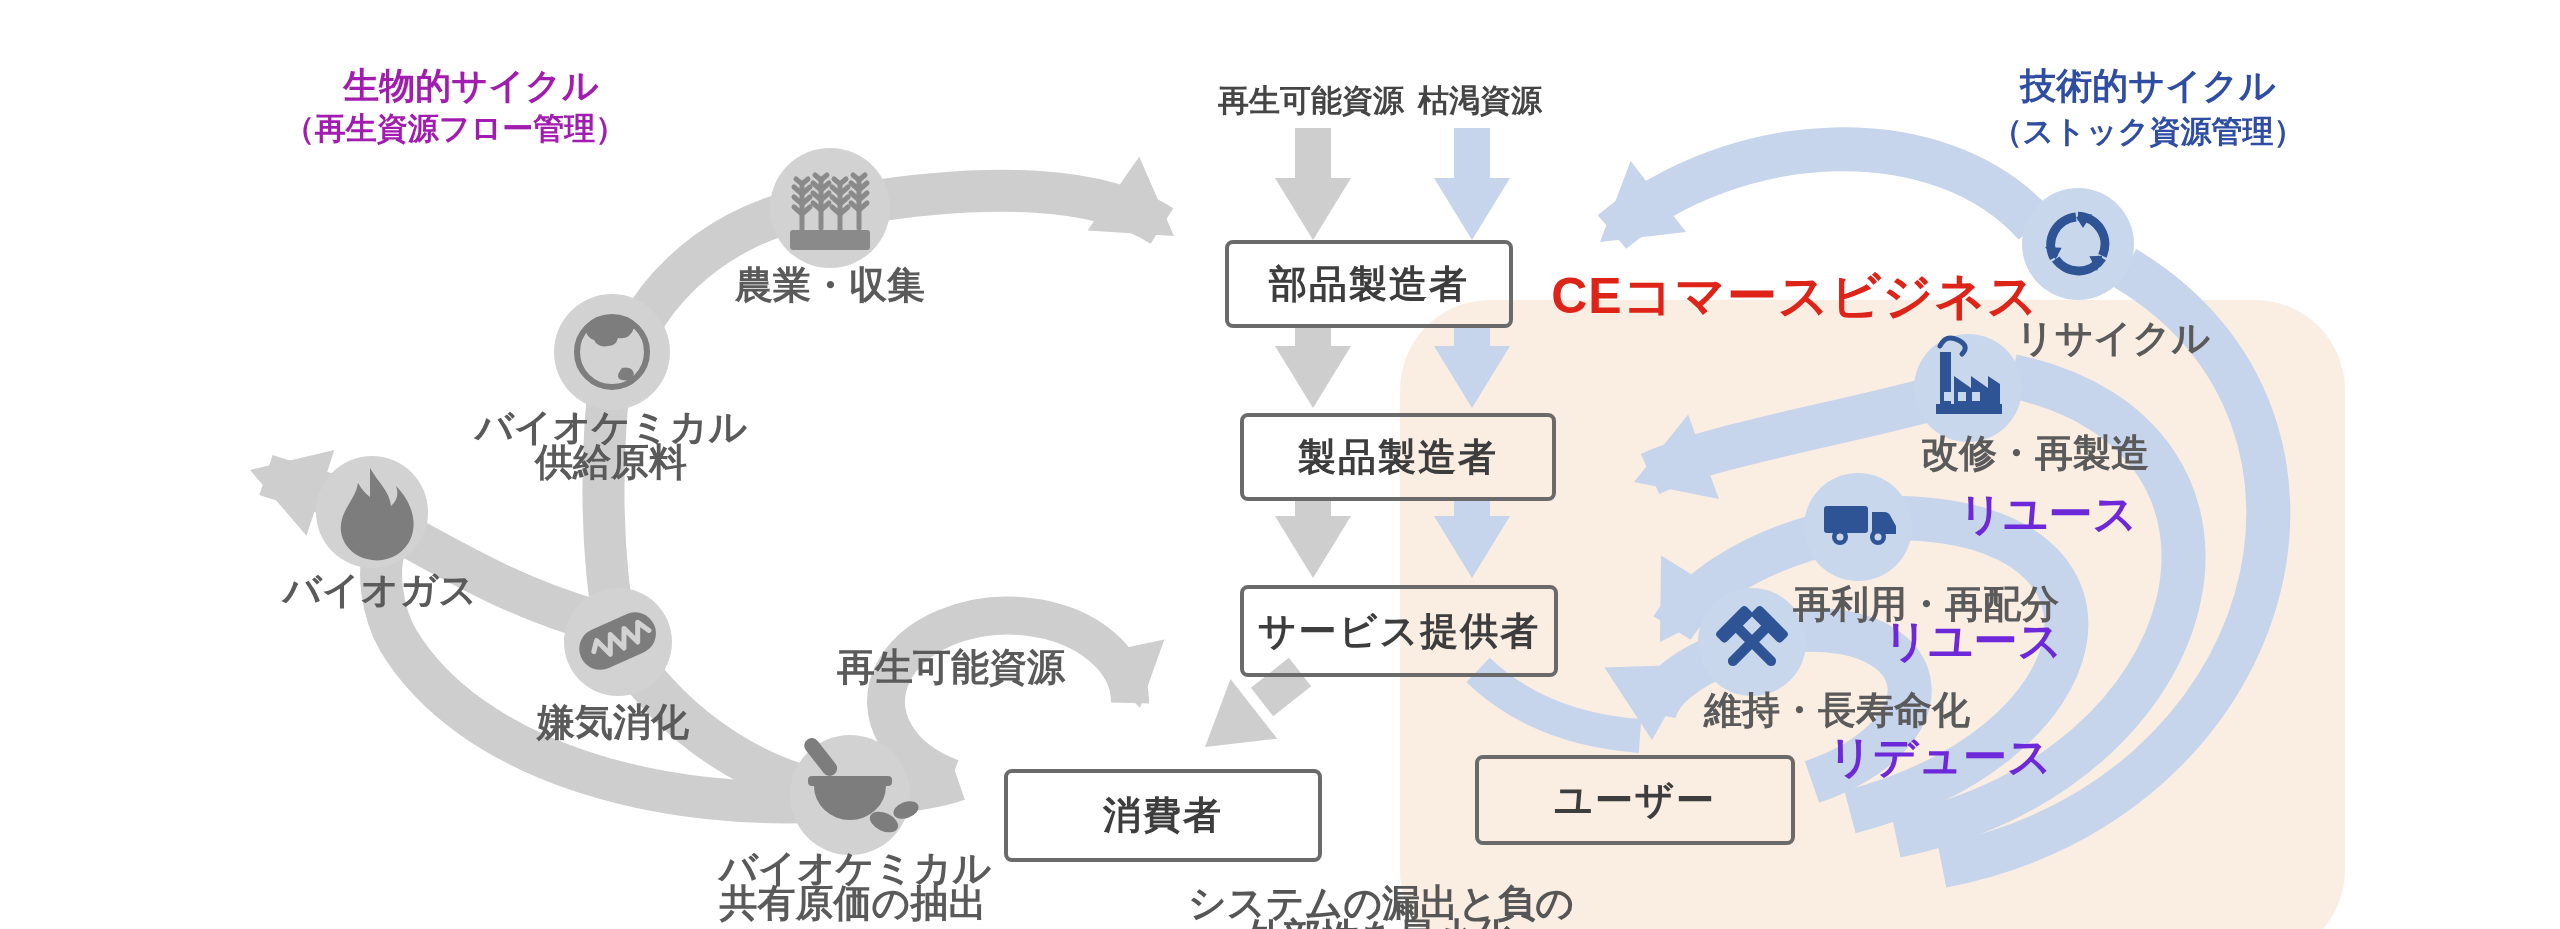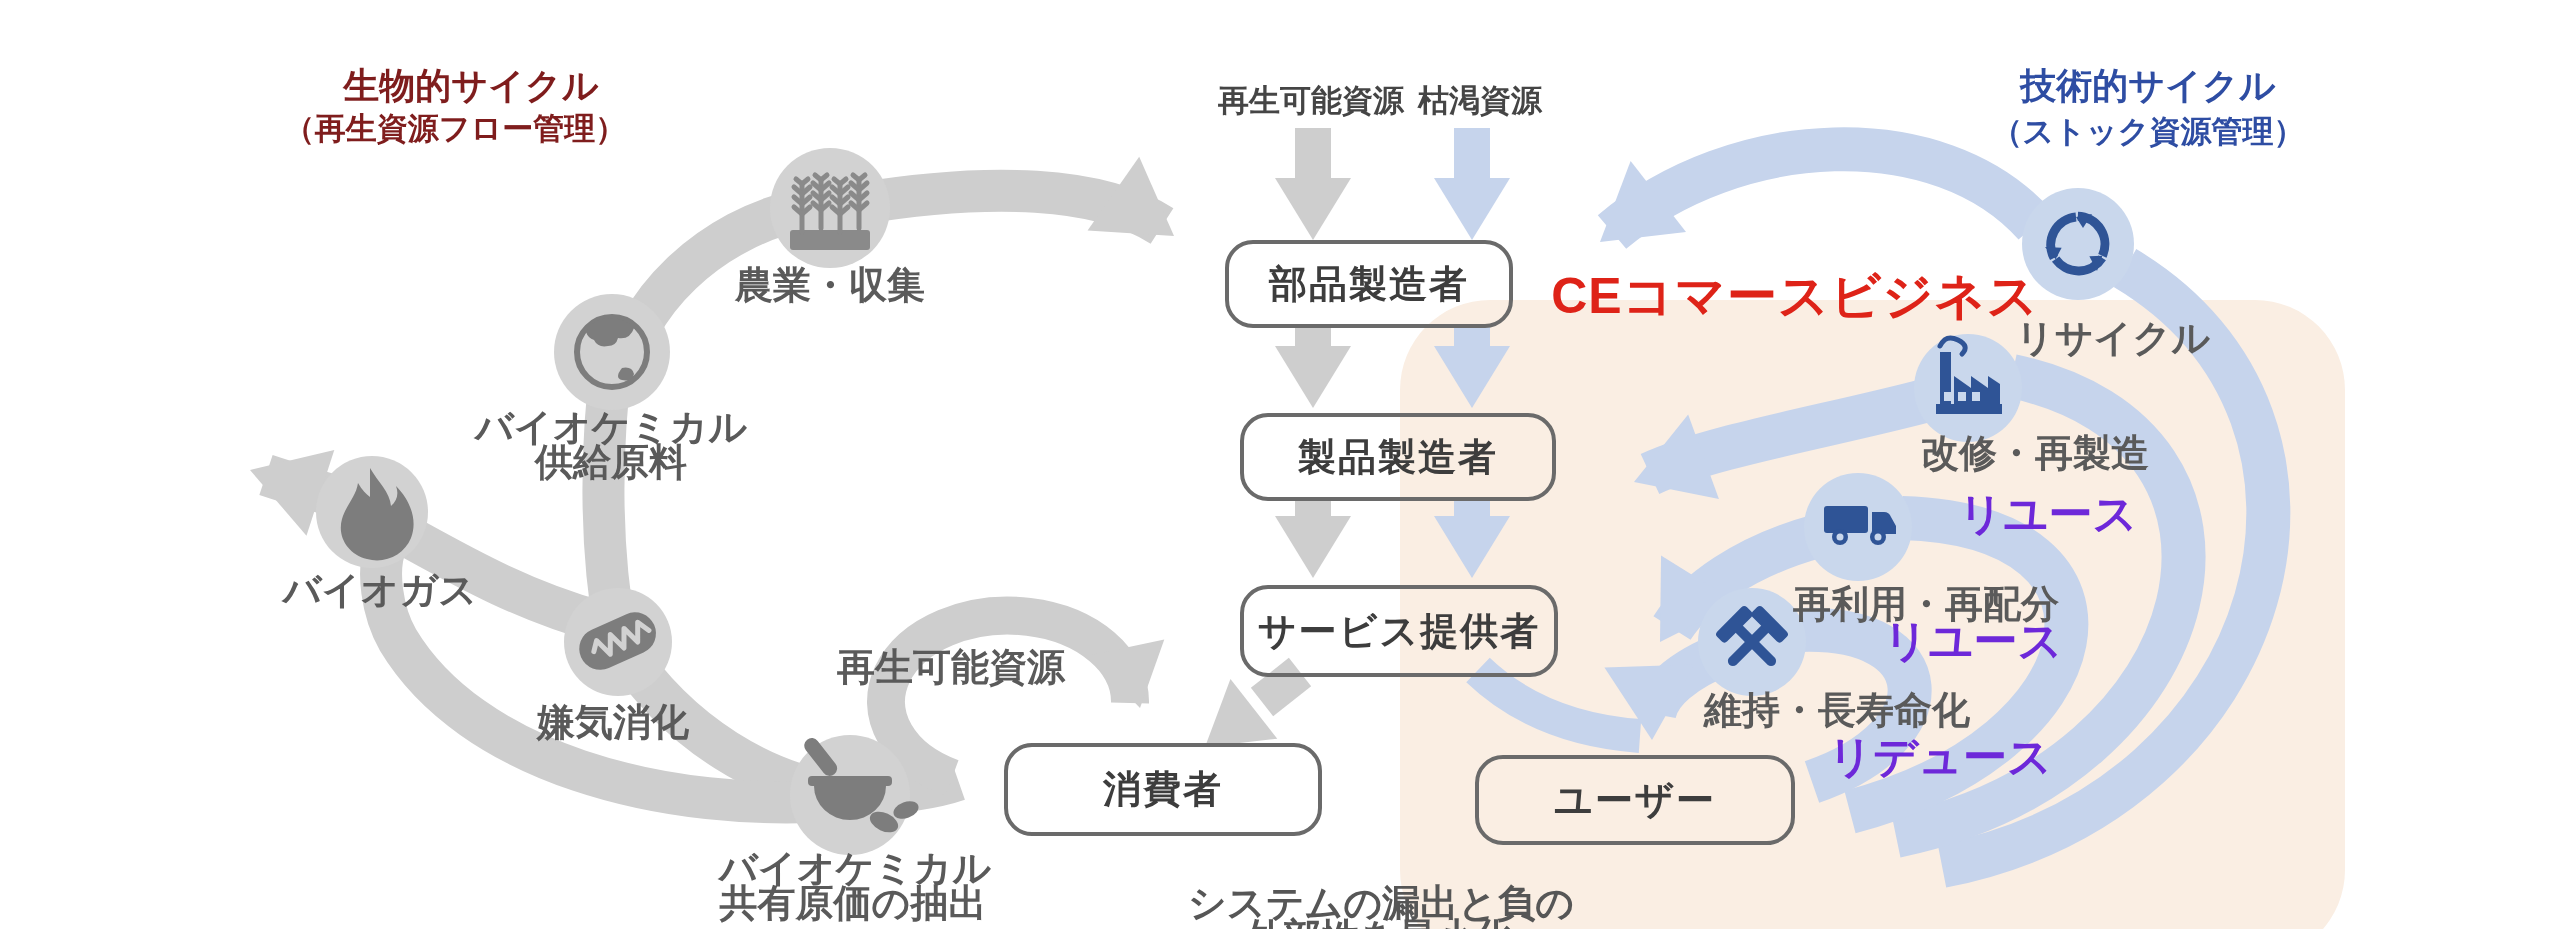--- a/index.html
+++ b/index.html
@@ -6,30 +6,30 @@
   .stage{
     position:relative;width:2560px;height:929px;background:#ffffff;overflow:hidden;
     font-family:"Liberation Sans","DejaVu Sans",sans-serif;
   }
   .stage svg{position:absolute;left:0;top:0;}
   .lbl{
     position:absolute;transform:translate(-50%,-50%);
     font-weight:bold;white-space:nowrap;text-align:center;line-height:1;
     color:#5a5a5a;font-size:38px;
   }
-  .bio-title{color:#7f1d1d;}
+  .bio-title{color:#a21caf;}
   .tech-title{color:#2e4da3;}
   .res-lbl{color:#454545;font-size:31px;}
   .ce{color:#de2318;font-size:50px;letter-spacing:1px;}
   .kw{color:#6d28d9;font-size:44px;}
   .foot{color:#565656;margin-top:36px;}
   .t1{font-size:36px;}
   .t2{font-size:31px;}
   .node{
-    position:absolute;border:4px solid #6a6a6a;border-radius:28px;
+    position:absolute;border:4px solid #6a6a6a;border-radius:8px;
     display:flex;align-items:center;justify-content:center;
     font-weight:bold;color:#3d3d3d;font-size:38px;background:transparent;
     letter-spacing:2px;
   }
 </style>
 </head>
 <body>
 
 <div class="stage">
 
@@ -204,21 +204,21 @@
   <div class="lbl tech-title t2" style="left:2148px;top:131px">（ストック資源管理）</div>
 
   <div class="lbl res-lbl" style="left:1311px;top:100px">再生可能資源</div>
   <div class="lbl res-lbl" style="left:1480px;top:100px">枯渇資源</div>
 
   <div class="lbl ce" style="left:1795px;top:296px">CEコマースビジネス</div>
 
   <div class="node" style="left:1225px;top:240px;width:280px;height:80px">部品製造者</div>
   <div class="node" style="left:1240px;top:413px;width:308px;height:80px">製品製造者</div>
   <div class="node" style="left:1240px;top:585px;width:310px;height:84px">サービス提供者</div>
-  <div class="node" style="left:1004px;top:743px;width:310px;height:85px">消費者</div>
+  <div class="node" style="left:1004px;top:769px;width:310px;height:85px">消費者</div>
   <div class="node" style="left:1475px;top:755px;width:312px;height:82px">ユーザー</div>
 
   <div class="lbl" style="left:830px;top:285px">農業・収集</div>
   <div class="lbl" style="left:611px;top:427px">バイオケミカル</div>
   <div class="lbl" style="left:611px;top:462px">供給原料</div>
   <div class="lbl" style="left:380px;top:590px">バイオガス</div>
   <div class="lbl" style="left:613px;top:722px">嫌気消化</div>
   <div class="lbl" style="left:951px;top:667px">再生可能資源</div>
   <div class="lbl" style="left:855px;top:868px">バイオケミカル</div>
   <div class="lbl" style="left:853px;top:903px">共有原価の抽出</div>

